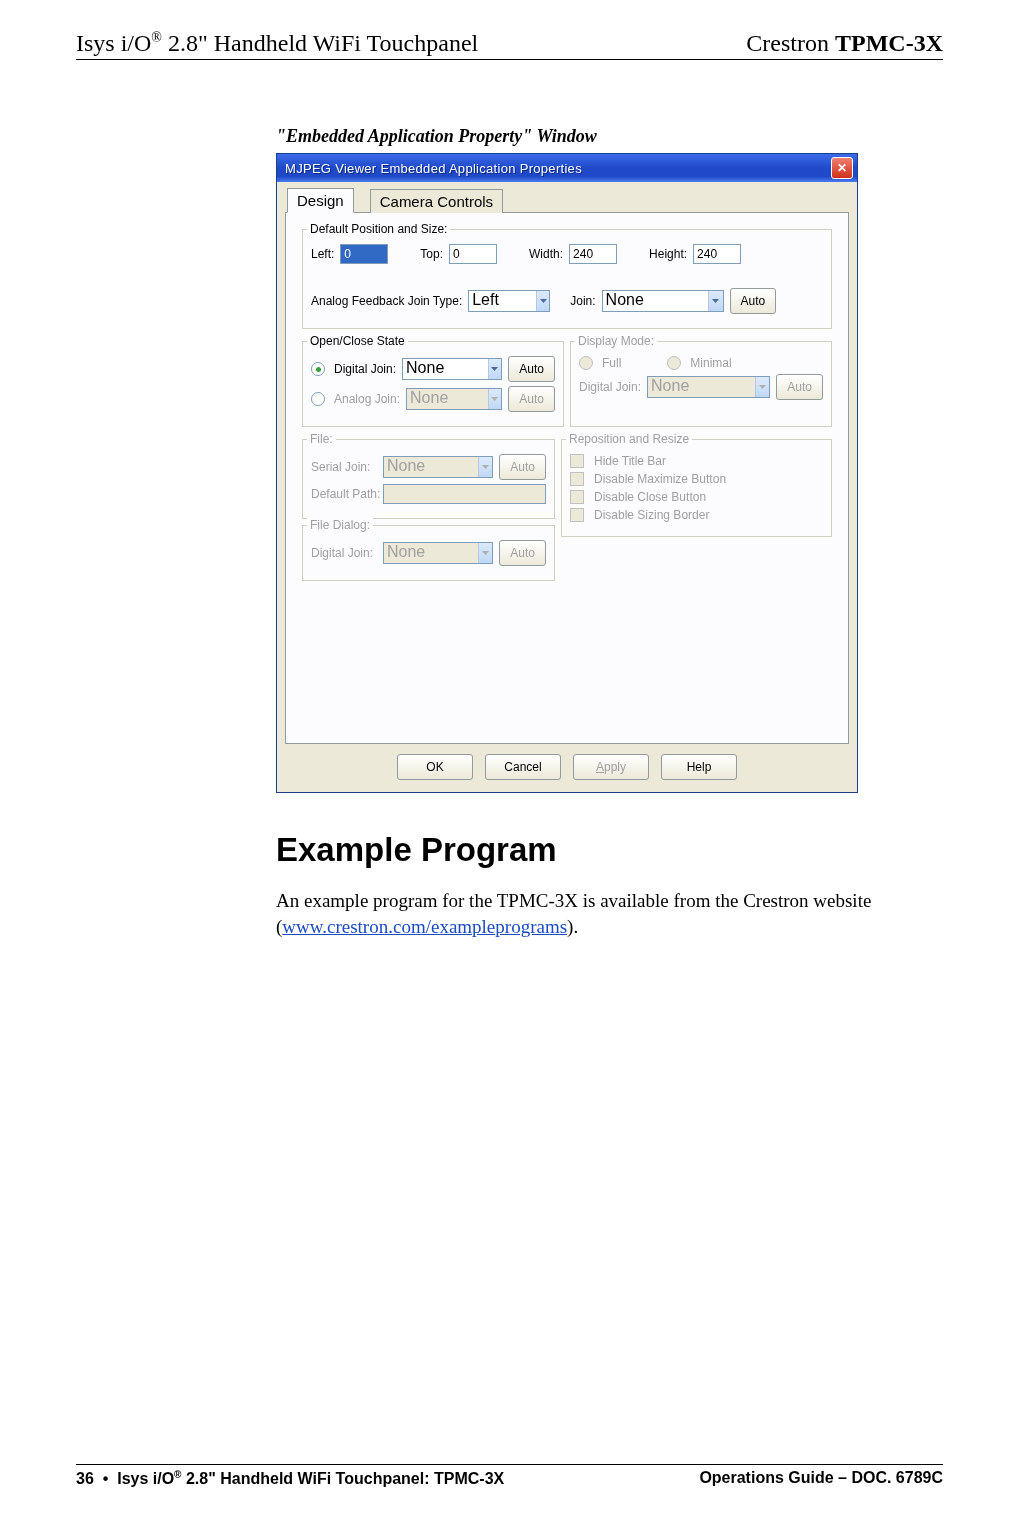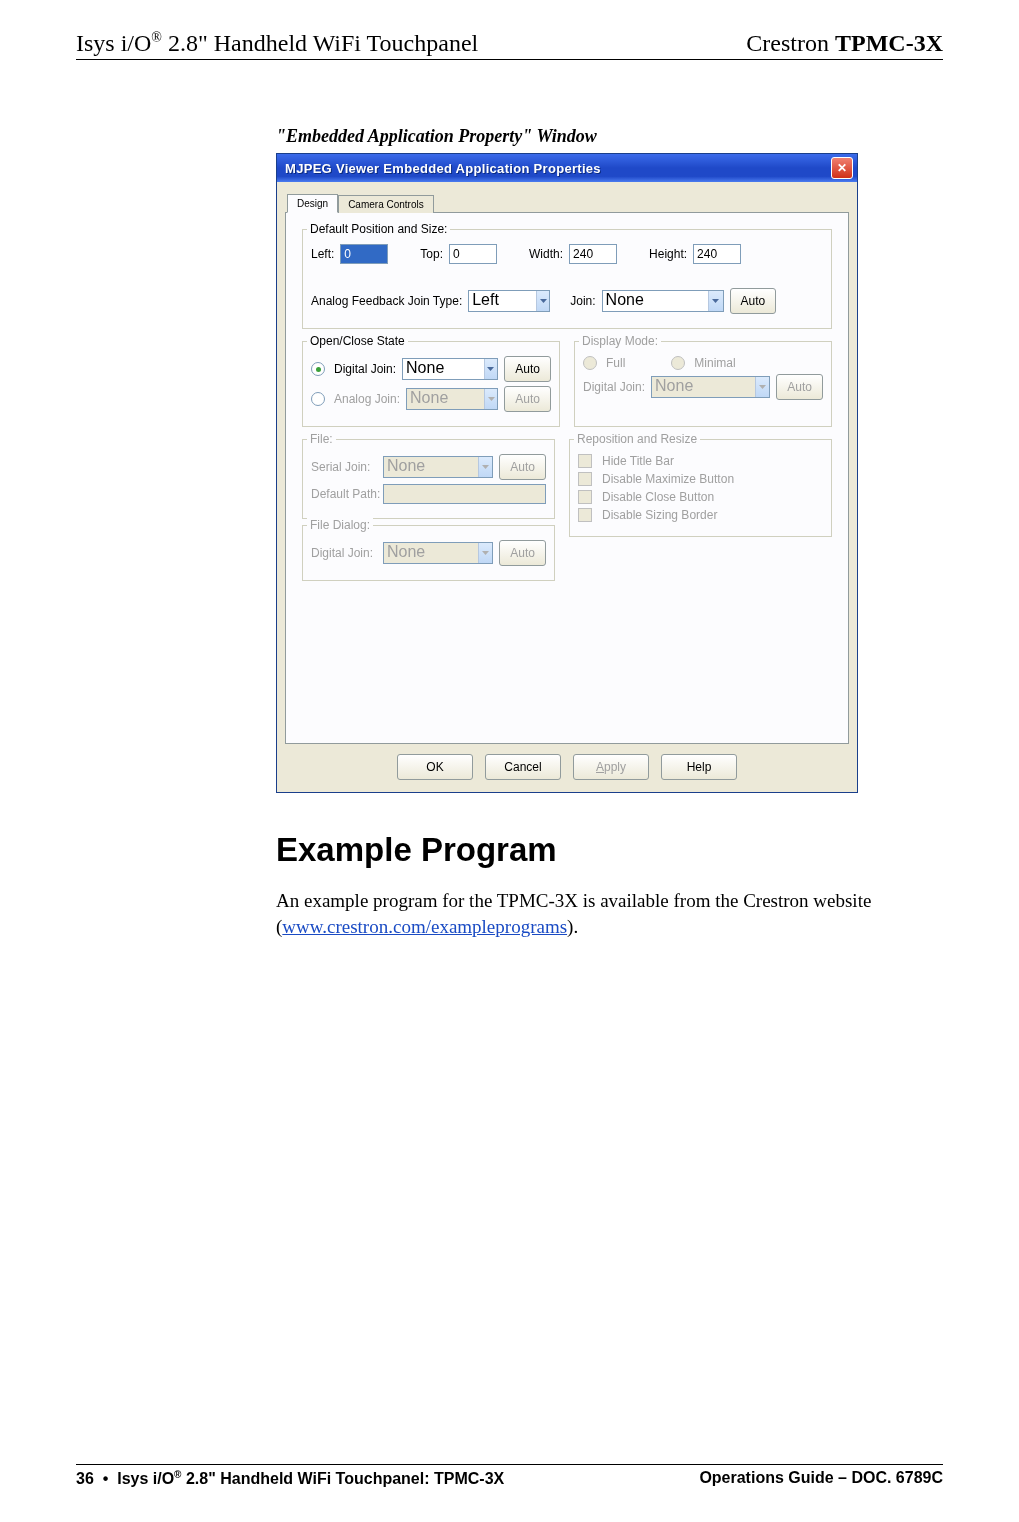--- a/index.html
+++ b/index.html
@@ -5,25 +5,25 @@
   html,body{margin:0;padding:0;background:#fff;font-family:"Times New Roman",serif;color:#000}
   .page{width:1019px;height:1522px;position:relative;margin:0 auto;box-sizing:border-box;padding:30px 76px 30px 76px}
   .hdr{display:flex;justify-content:space-between;font-size:24px;border-bottom:1.5px solid #000;padding-bottom:2px}
   .hdr .sup{font-size:14px;vertical-align:super}
   .hdr-right{text-align:left}
   .hdr-right .bold{font-weight:bold}
   .caption{font-style:italic;font-weight:bold;font-size:18px;margin:66px 0 6px 0}
   .main-col{margin-left:200px}
   .win{width:580px;border:1.5px solid #1a3f8b;font-family:Tahoma,Arial,sans-serif;font-size:12px;color:#000;background:#ece9d8}
   .titlebar{height:28px;background:linear-gradient(#3b6bea,#1f49c8 50%,#1f49c8 80%,#4a7bf0);display:flex;align-items:center;justify-content:space-between;padding:0 4px}
-  .titlebar-text{color:#fff;font-weight:bold;font-size:13px;text-shadow:1px 1px 0 #0a2a80;padding-left:4px;letter-spacing:0.3px}
+  .titlebar-text{color:#fff;font-weight:normal;font-size:13px;text-shadow:1px 1px 0 #0a2a80;padding-left:4px;letter-spacing:0.3px}
   .closebtn{width:20px;height:20px;background:linear-gradient(#f08070,#d03018);border:1px solid #fff;border-radius:3px;display:flex;align-items:center;justify-content:center;color:#fff;font-weight:bold;font-size:12px}
   .winbody{padding:8px 8px 12px 8px}
   .tabs{display:flex;align-items:flex-end;height:23px;margin-bottom:-1px;margin-left:2px}
-  .tab{border:1px solid #919b9c;border-bottom:none;background:#ece9d8;padding:3px 9px 3px 9px;font-size:10px;margin-right:0px;position:relative}
+  .tab{border:1px solid #919b9c;border-bottom:none;background:#ece9d8;padding:3px 9px 3px 9px;font-size:15px;margin-right:16px;position:relative}
   .tab.sel{background:#fcfcfe;z-index:2;border-bottom:1px solid #fcfcfe}
   .tabpanel{border:1px solid #919b9c;background:#fcfcfe;padding:10px 16px 90px 16px;min-height:430px}
   .group{border:1px solid #d0d0bf;margin:6px 0;padding:10px 8px 10px 8px;position:relative;background:#fcfcfe}
   .group-title{position:absolute;top:-8px;left:4px;background:#fcfcfe;padding:0 3px;font-size:12px}
   .row{display:flex;align-items:center;gap:6px;margin:4px 0}
   label{font-size:12px;white-space:nowrap}
   .disabled,.disabled *{color:#a0a0a0 !important}
   input[type=text]{height:18px;border:1px solid #7f9db9;padding:0 3px;font-size:12px;font-family:Tahoma,sans-serif;background:#fff}
   input.sel-highlight{background:#316ac5;color:#fff}
   .combo{display:inline-flex;align-items:stretch;border:1px solid #7f9db9;background:#fff;height:20px}
@@ -32,21 +32,21 @@
   .combo.disabled input{background:#ece9d8;color:#a0a0a0}
   .combo .arrow{width:16px;background:linear-gradient(#dbeafc,#c0d8f6);border-left:1px solid #b6c8e0;display:flex;align-items:center;justify-content:center}
   .combo .arrow svg{width:7px;height:4px}
   .btn{height:26px;border:1px solid #919b9c;background:linear-gradient(#fff,#ece9d8);font-size:12px;font-family:Tahoma,sans-serif;padding:0 10px;border-radius:3px;min-width:44px}
   .btn.wide{min-width:76px}
   .btn.disabled{color:#a0a0a0}
   .radio{width:12px;height:12px;border:1px solid #7f9db9;border-radius:50%;display:inline-flex;align-items:center;justify-content:center;background:#fff;margin-right:3px;flex:0 0 12px}
   .radio.checked::after{content:"";width:5px;height:5px;background:#39a03a;border-radius:50%}
   .radio.disabled{background:#ece9d8;border-color:#c0c0c0}
   .chk{width:12px;height:12px;border:1px solid #c0c0c0;background:#ece9d8;display:inline-block;margin-right:4px;flex:0 0 12px}
-  .two-col{display:flex;gap:14px}
+  .two-col{display:flex;gap:6px}
   .two-col>*{flex:1}
   .btnrow{display:flex;justify-content:center;gap:12px;margin-top:10px}
   h2.section{font-family:Arial,Helvetica,sans-serif;font-weight:bold;font-size:33px;margin:38px 0 9px 0}
   .bodytext{font-size:19px;line-height:1.35}
   .bodytext a{color:#1a4bc4;text-decoration:underline}
   .ftr{position:absolute;bottom:34px;left:76px;right:76px;border-top:1.5px solid #000;font-family:Arial,Helvetica,sans-serif;font-weight:bold;font-size:16px;display:flex;justify-content:space-between;padding-top:4px}
   .ftr .sup{font-size:10px;vertical-align:super}
   .u{text-decoration:underline}
 </style>
 </head>

